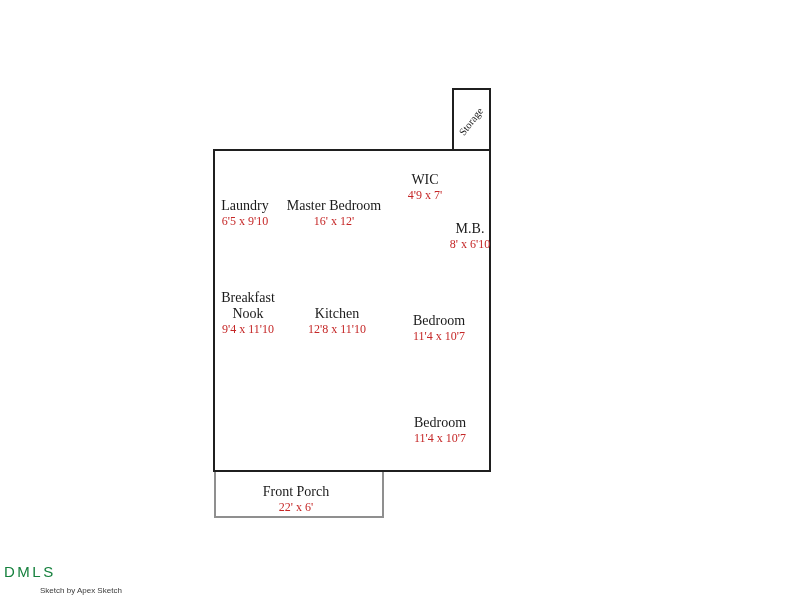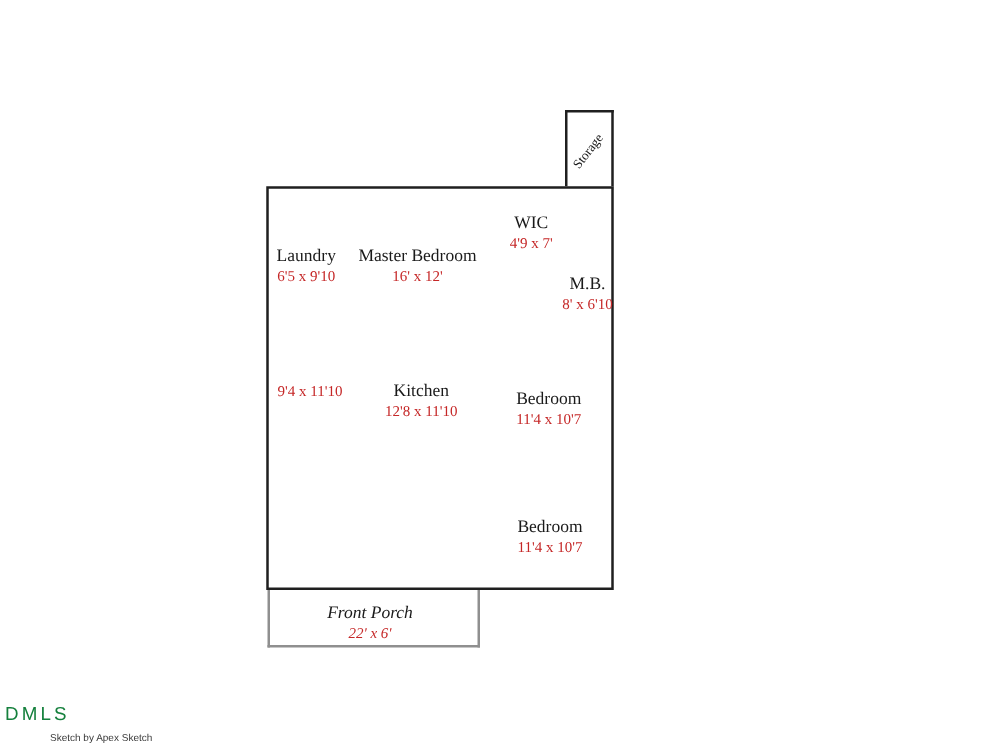--- a/index.html
+++ b/index.html
@@ -73,21 +73,21 @@
   }
   .r0 { left: 245px; top: 213px; }
   .r1 { left: 334px; top: 213px; }
   .r2 { left: 425px; top: 187px; }
   .r3 { left: 457px; top: 236px; margin-left: 13px; }
   .r4 { left: 248px; top: 313px; white-space: normal; width: 80px; }
   .r5 { left: 337px; top: 321px; }
   .r6 { left: 439px; top: 328px; }
   .r7 { left: 301px; top: 419px; }
   .r8 { left: 440px; top: 430px; }
-  .r9 { left: 296px; top: 499px; font-style: italic; }
+  .r9 { left: 296px; top: 499px; }
 
   
   .watermark {
     position: absolute;
     left: 4px; top: 563px;
     font-family: "Liberation Sans", "DejaVu Sans", sans-serif;
     font-size: 15px;
     letter-spacing: 2.5px;
     color: #15803d;
     z-index: 5;
@@ -123,20 +123,21 @@
   </div>
   <div class="room-label r2">
     <div class="room-name">WIC</div>
     <div class="room-dims">4'9 x 7'</div>
   </div>
   <div class="room-label r3">
     <div class="room-name">M.B.</div>
     <div class="room-dims">8' x 6'10</div>
   </div>
   <div class="room-label r4">
+    <div class="room-name">Breakfast Nook</div>
     <div class="room-dims">9'4 x 11'10</div>
   </div>
   <div class="room-label r5">
     <div class="room-name">Kitchen</div>
     <div class="room-dims">12'8 x 11'10</div>
   </div>
   <div class="room-label r6">
     <div class="room-name">Bedroom</div>
     <div class="room-dims">11'4 x 10'7</div>
   </div>

